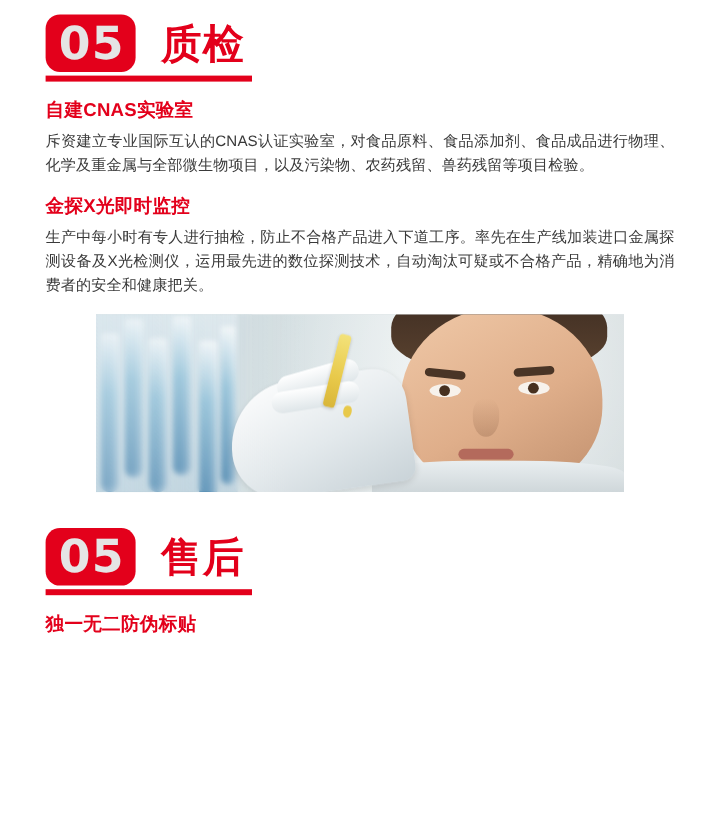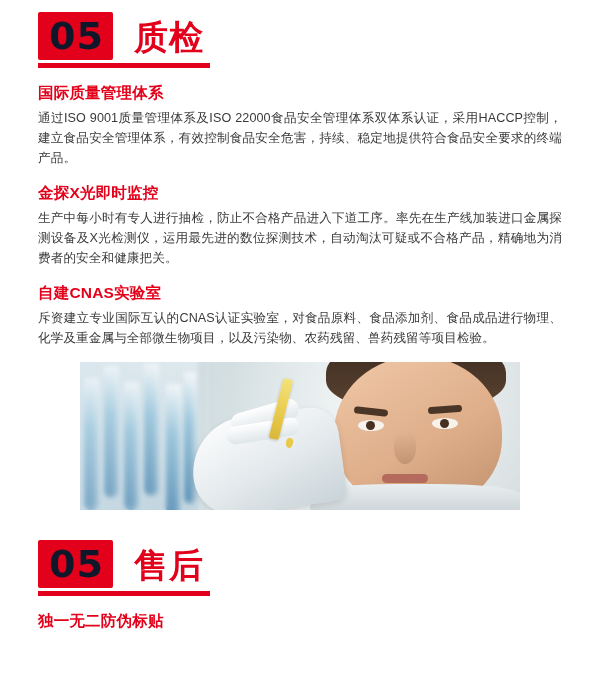--- a/index.html
+++ b/index.html
@@ -26,28 +26,28 @@
     position: relative;
     display: block;
     height: 56px;
     margin: 0;
   }
   .sec-badge {
     position: absolute;
     left: 0;
     top: 0;
     background: #e3001b;
-    color: #0f172a;
+    color: #e5e5e5;
     font-size: 38px;
     font-weight: bold;
     line-height: 48px;
     padding: 0 9px 0 11px;
     letter-spacing: 1px;
     font-family: "DejaVu Sans", sans-serif;
-    border-radius: 2px;
+    border-radius: 12px;
   }
   .sec-title {
     position: absolute;
     left: 96px;
     top: 2px;
     color: #e3001b;
     font-size: 34px;
     font-weight: bold;
     line-height: 46px;
     letter-spacing: 1px;
@@ -257,33 +257,29 @@
 <div class="page">
 
   <div class="sec-01">
 
     <div class="section-head">
       <span class="sec-badge">05</span>
       <span class="sec-title">质检</span>
       <span class="sec-underline"></span>
     </div>
 
+
     <div class="sub-block">
-      <div class="sub-title">国际质量管理体系</div>
-      <p class="sub-body">通过ISO 9001质量管理体系及ISO 22000食品安全管理体系双体系认证，采用HACCP控制，建立食品安全管理体系，有效控制食品安全危害，持续、稳定地提供符合食品安全要求的终端产品。</p>
+      <div class="sub-title">自建CNAS实验室</div>
+      <p class="sub-body">斥资建立专业国际互认的CNAS认证实验室，对食品原料、食品添加剂、食品成品进行物理、化学及重金属与全部微生物项目，以及污染物、农药残留、兽药残留等项目检验。</p>
     </div>
 
     <div class="sub-block">
       <div class="sub-title">金探X光即时监控</div>
       <p class="sub-body">生产中每小时有专人进行抽检，防止不合格产品进入下道工序。率先在生产线加装进口金属探测设备及X光检测仪，运用最先进的数位探测技术，自动淘汰可疑或不合格产品，精确地为消费者的安全和健康把关。</p>
-    </div>
-
-    <div class="sub-block">
-      <div class="sub-title">自建CNAS实验室</div>
-      <p class="sub-body">斥资建立专业国际互认的CNAS认证实验室，对食品原料、食品添加剂、食品成品进行物理、化学及重金属与全部微生物项目，以及污染物、农药残留、兽药残留等项目检验。</p>
     </div>
 
     <div class="gap-before-image"></div>
 
     <div class="photo">
       <div class="photo-bg"></div>
       <div class="tubes">
         <span class="tube t1"></span>
         <span class="tube t2"></span>
         <span class="tube t3"></span>

